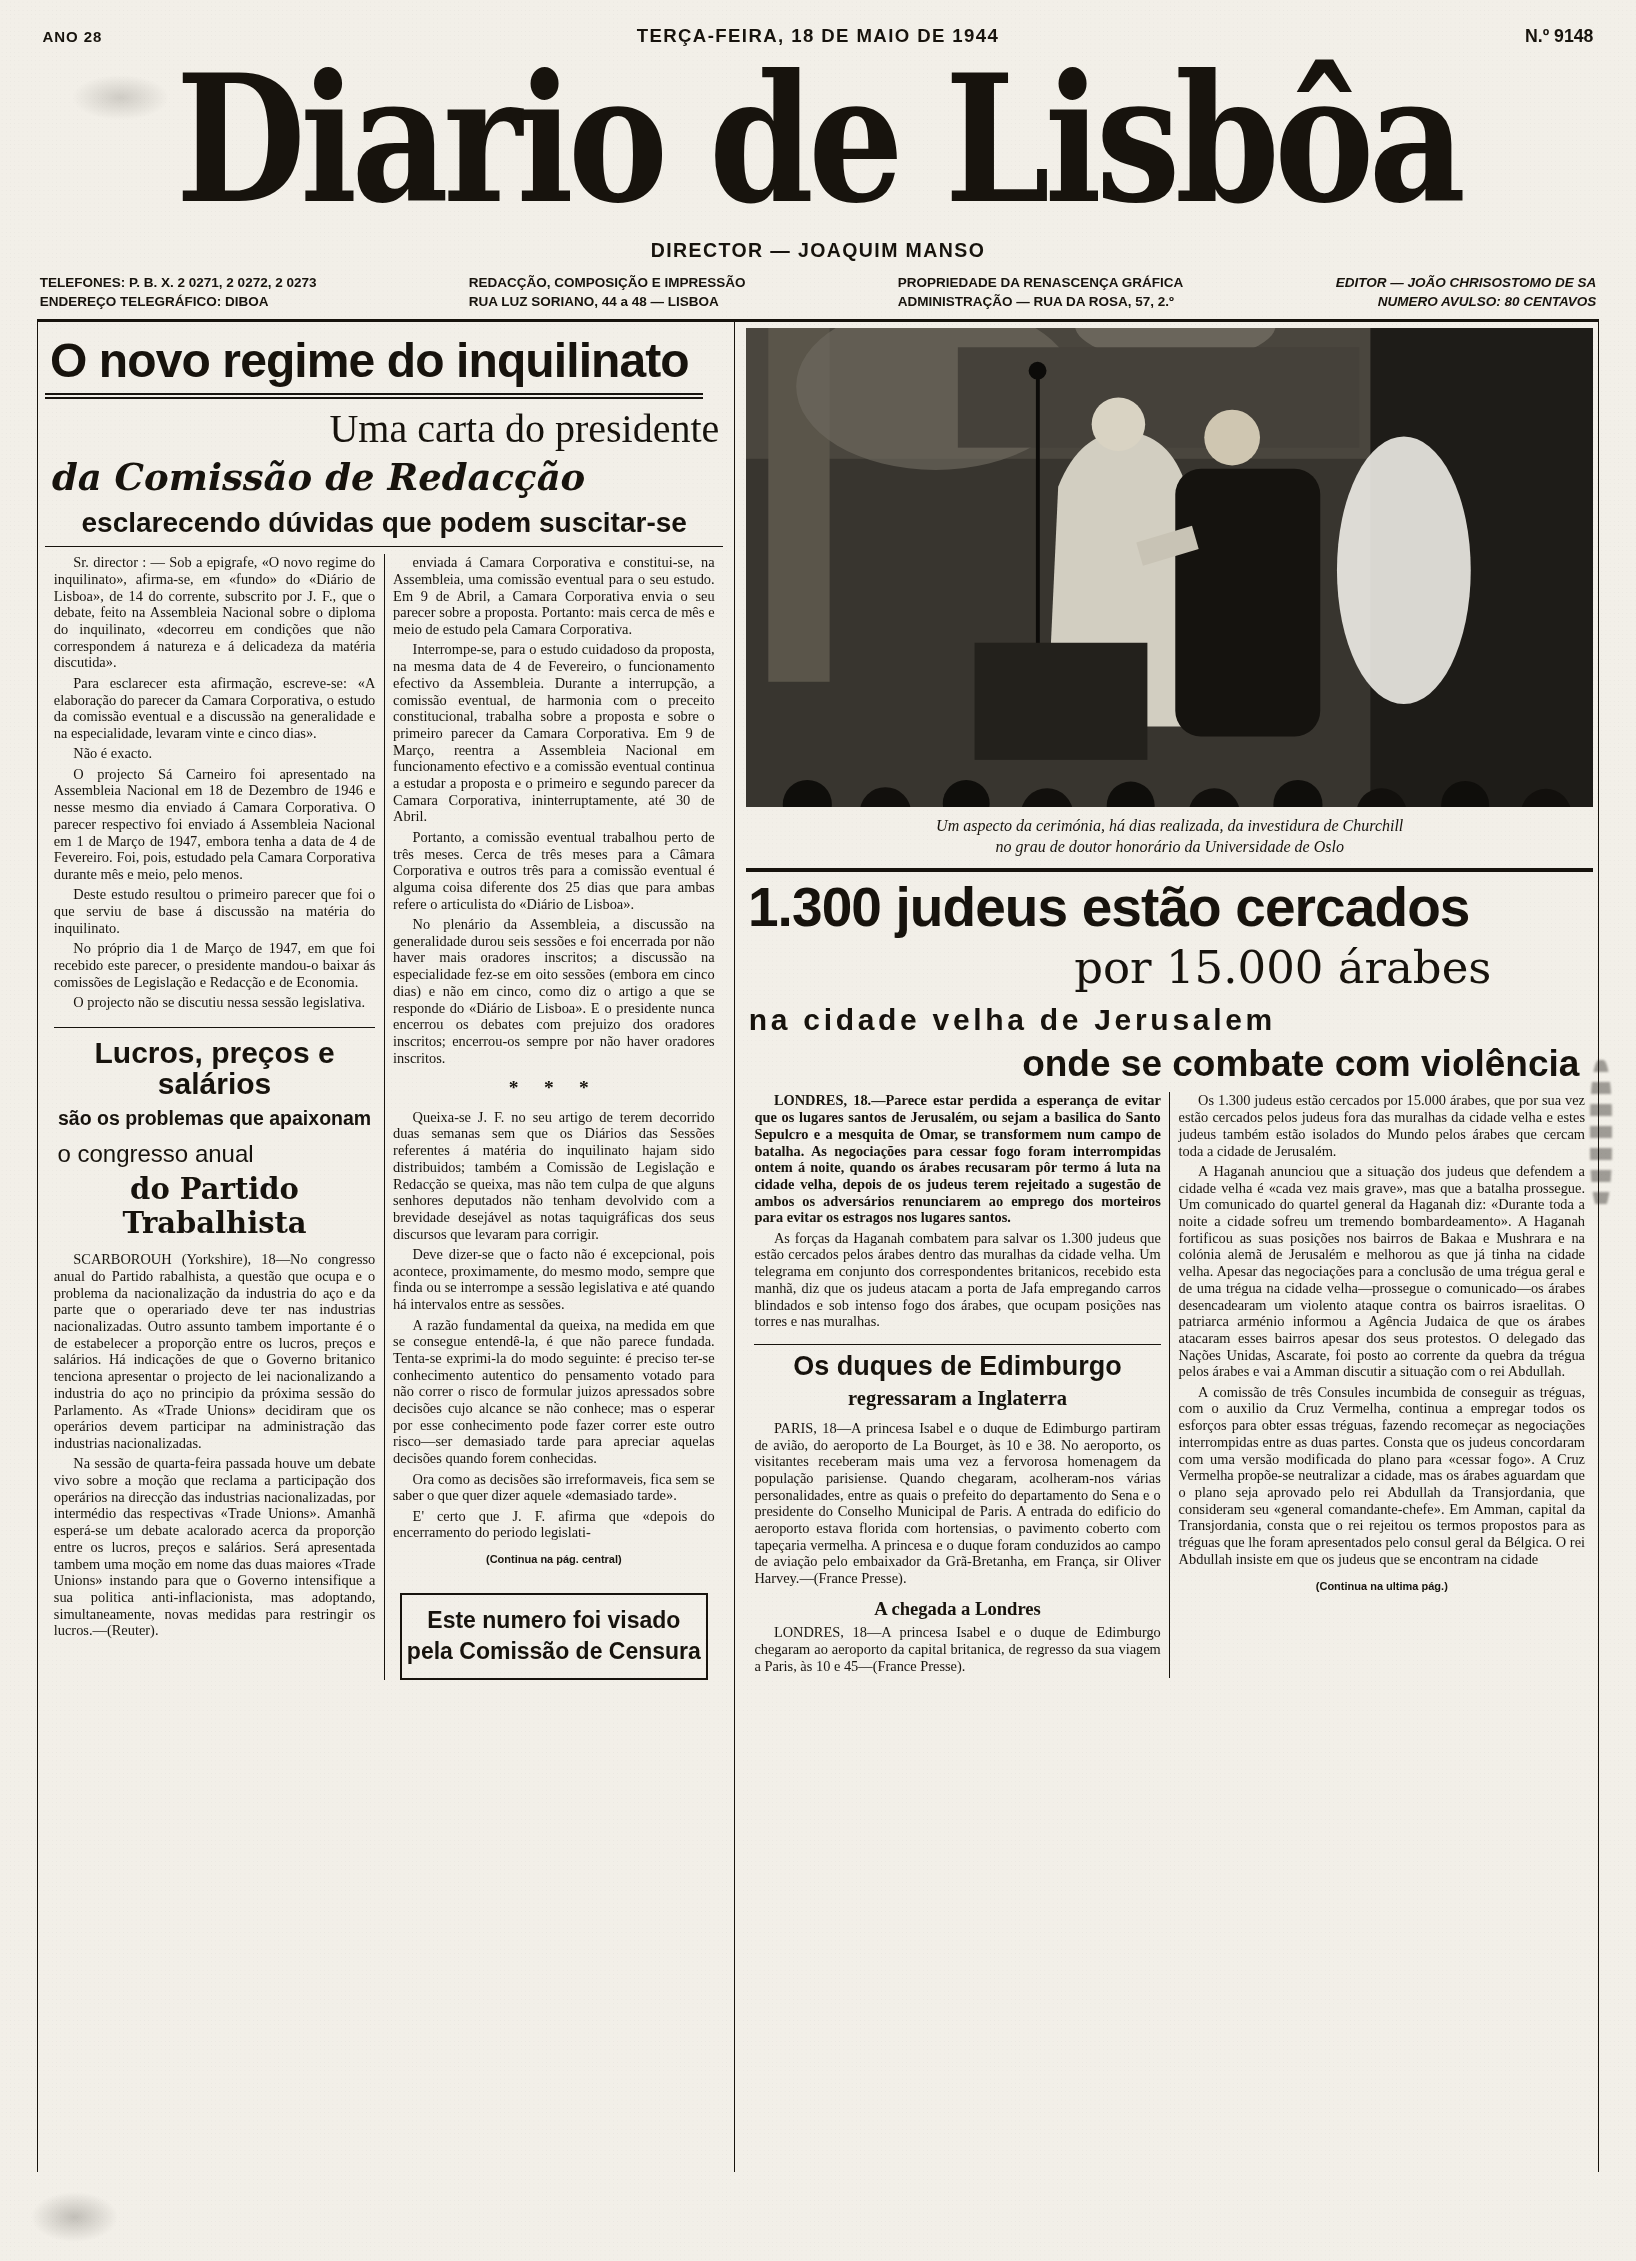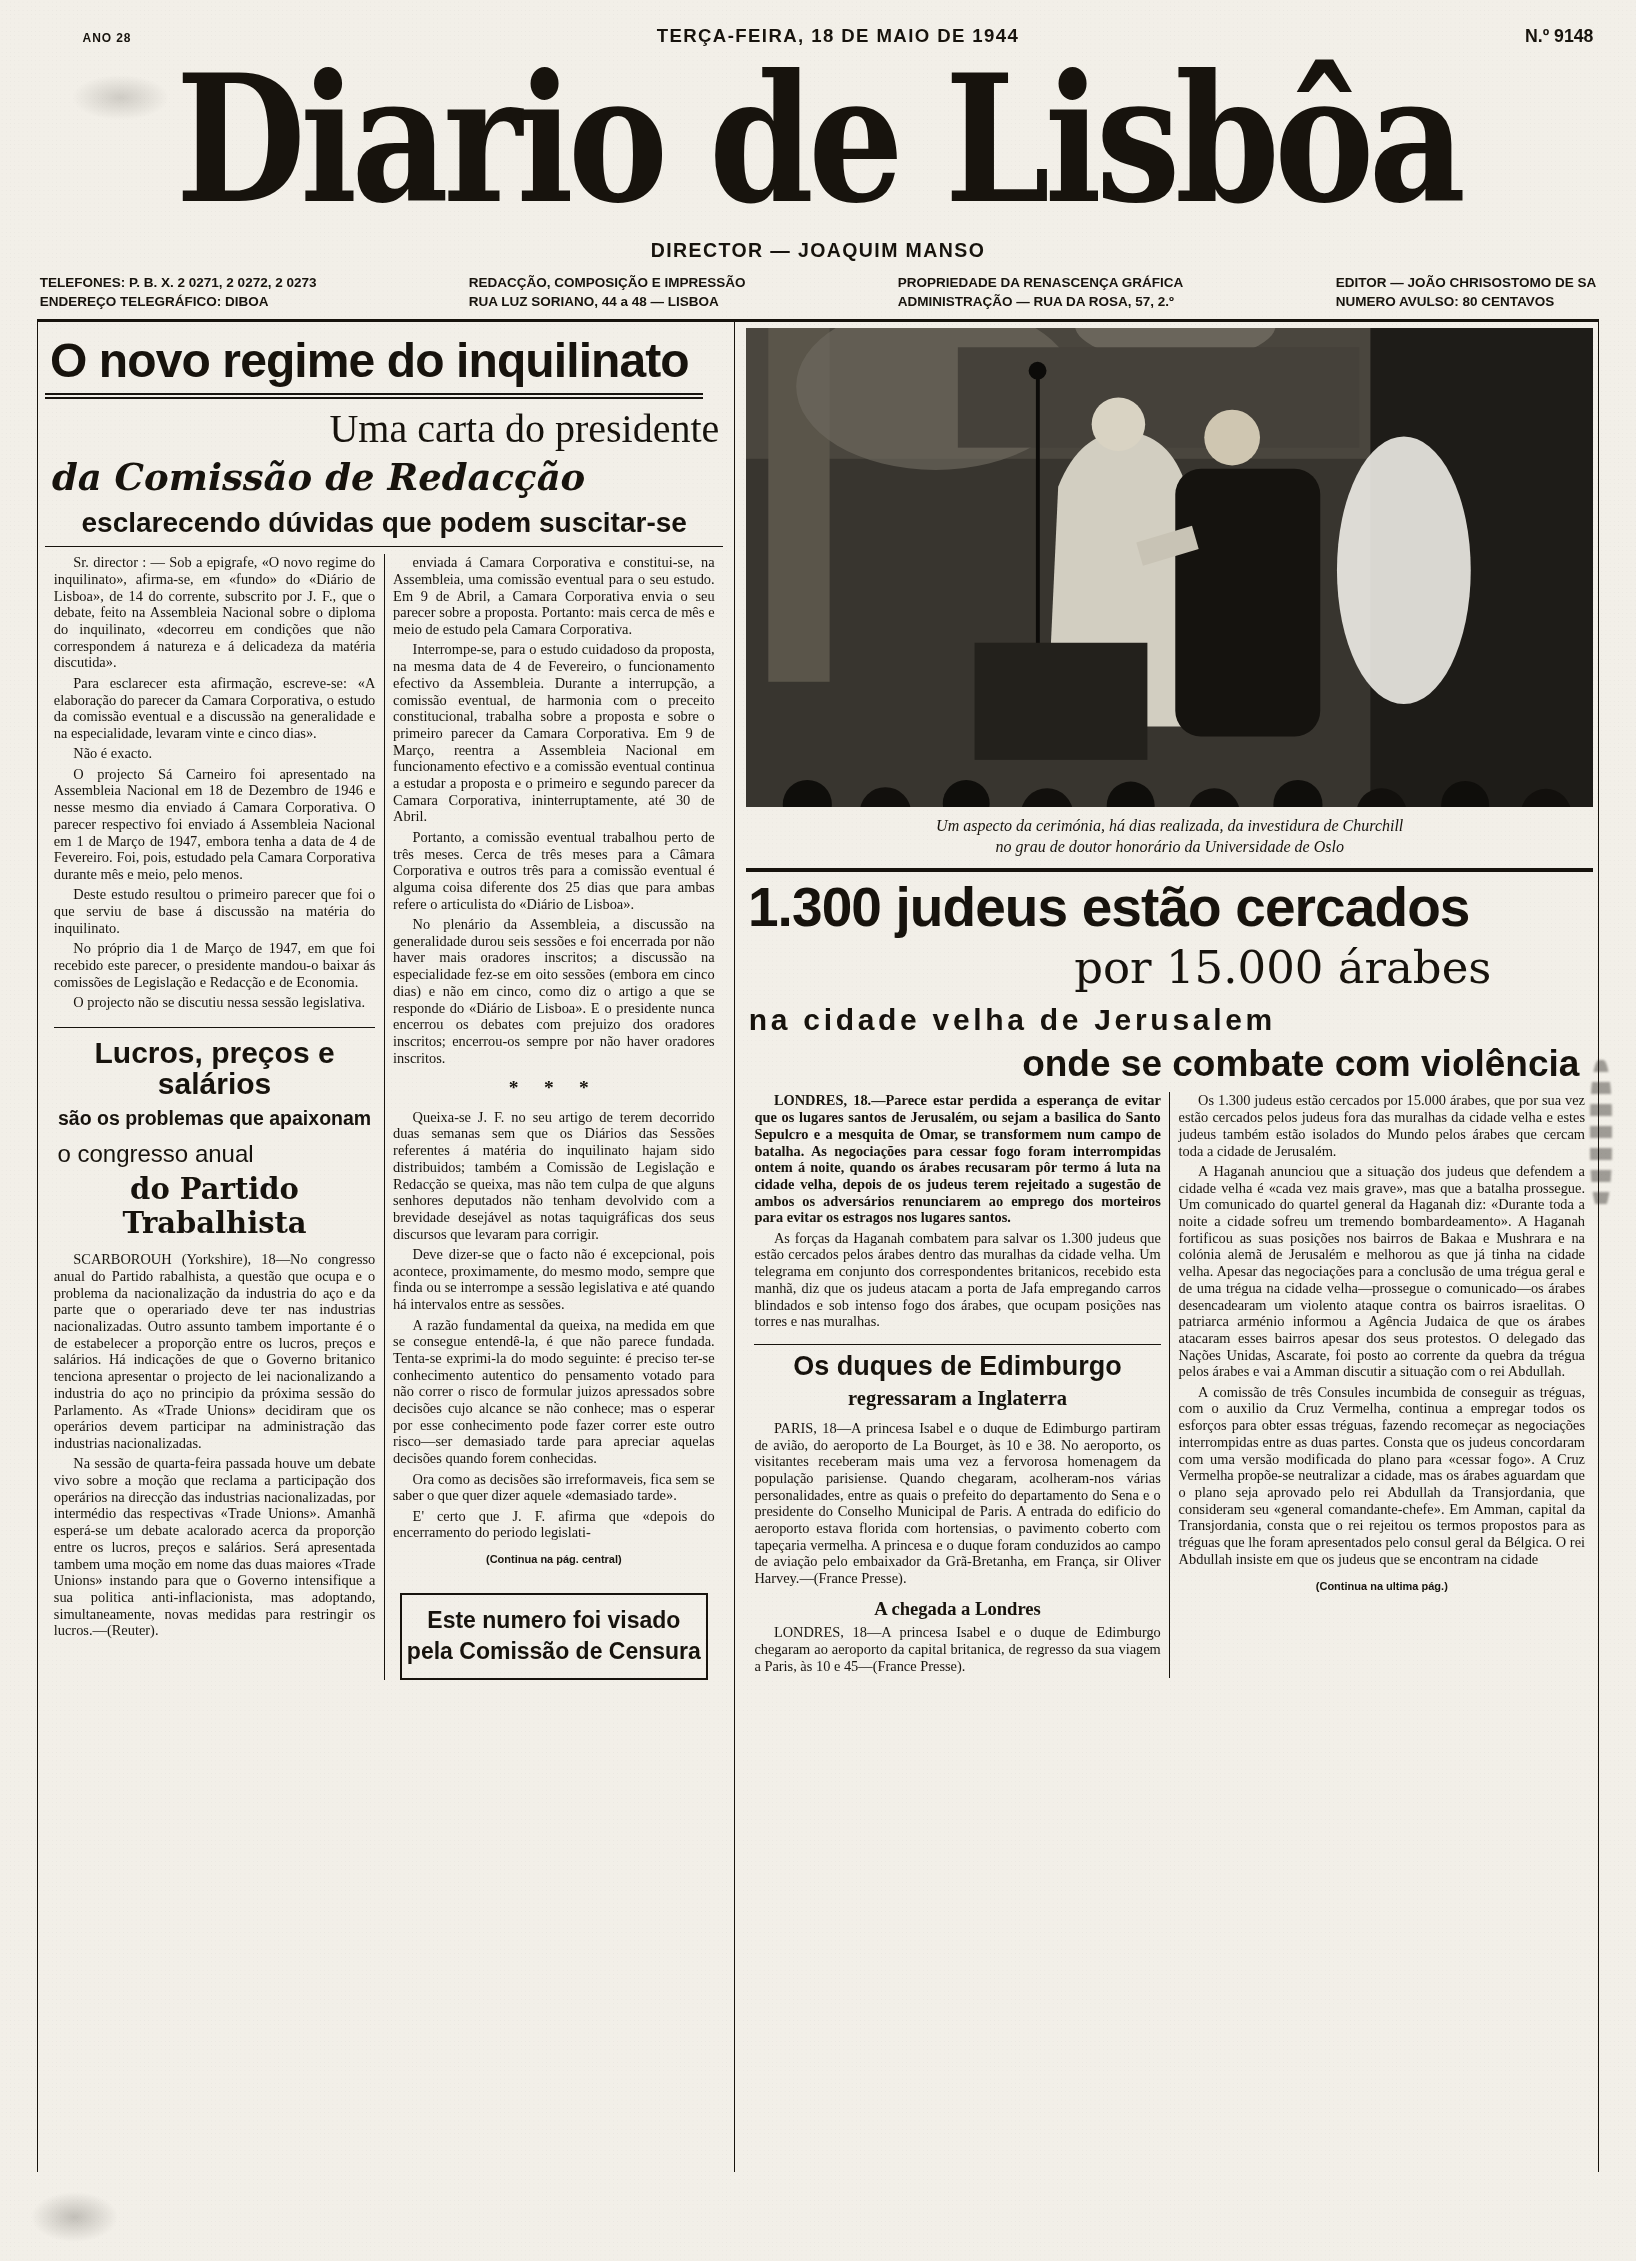--- a/index.html
+++ b/index.html
@@ -6,33 +6,33 @@
   .page{
     position:relative; width:1636px; height:2261px; box-sizing:border-box;
     background:#f2efe8;
     background-image:radial-gradient(rgba(0,0,0,.035) 0.5px, transparent 0.5px);
     background-size:4.2px 4.2px;
     color:#17130d; font-family:"Liberation Serif",serif;
     padding:16.7px 37px 14px; overflow:hidden;
   }
   
   .topline{display:flex;align-items:baseline;font-family:"Liberation Sans",sans-serif;font-weight:bold;padding:8.4px 5.6px 0;}
-  .tl-left{width:22%;font-size:12px;letter-spacing:0.9px;margin-left:40px;}
+  .tl-left{width:22%;font-size:15px;letter-spacing:0.9px;}
   .tl-center{flex:1;text-align:center;font-size:18.6px;letter-spacing:1.4px;}
   .tl-right{width:22%;text-align:right;font-size:17.7px;}
   .masthead{
     text-align:center;font-family:"DejaVu Serif",serif;font-weight:700;
     font-size:150px;line-height:1.02;letter-spacing:-5.6px;
     transform:scaleY(1.18);transform-origin:top center;
     margin:1.9px 0 0; height:186px;
   }
   .director{text-align:center;font-family:"Liberation Sans",sans-serif;font-weight:bold;font-size:19.5px;letter-spacing:1.4px;margin-top:3.7px;}
   .infobar{display:flex;justify-content:space-between;gap:21px;font-family:"Liberation Sans",sans-serif;font-weight:bold;font-size:13.5px;line-height:1.4;margin-top:12px;padding:0 2.8px 7.4px;}
   .info-block span{display:block;white-space:nowrap;}
-  .info-right{text-align:left;}
+  .info-right{text-align:right;font-style:italic;}
   
   .content{display:flex;border-top:3.7px solid #17130d;border-left:1.4px solid #17130d;border-right:1.4px solid #17130d;min-height:1850px;}
   .half{box-sizing:border-box;}
   .half-left{width:697px;flex:none;border-right:1.4px solid #17130d;padding:6.5px 11px 0 7.4px;}
   .half-right{flex:1;padding:4.6px 4.6px 0 11px;}
   
   .cols{display:flex;align-items:stretch;margin-top:7.4px;}
   .col{flex:1;padding:0 8.4px;min-width:0;}
   .col + .col{border-left:0.9px solid #17130d;}
   p.body{font-size:14.4px;line-height:16.7px;text-align:justify;text-indent:19.5px;margin:0 0 3.7px;}

